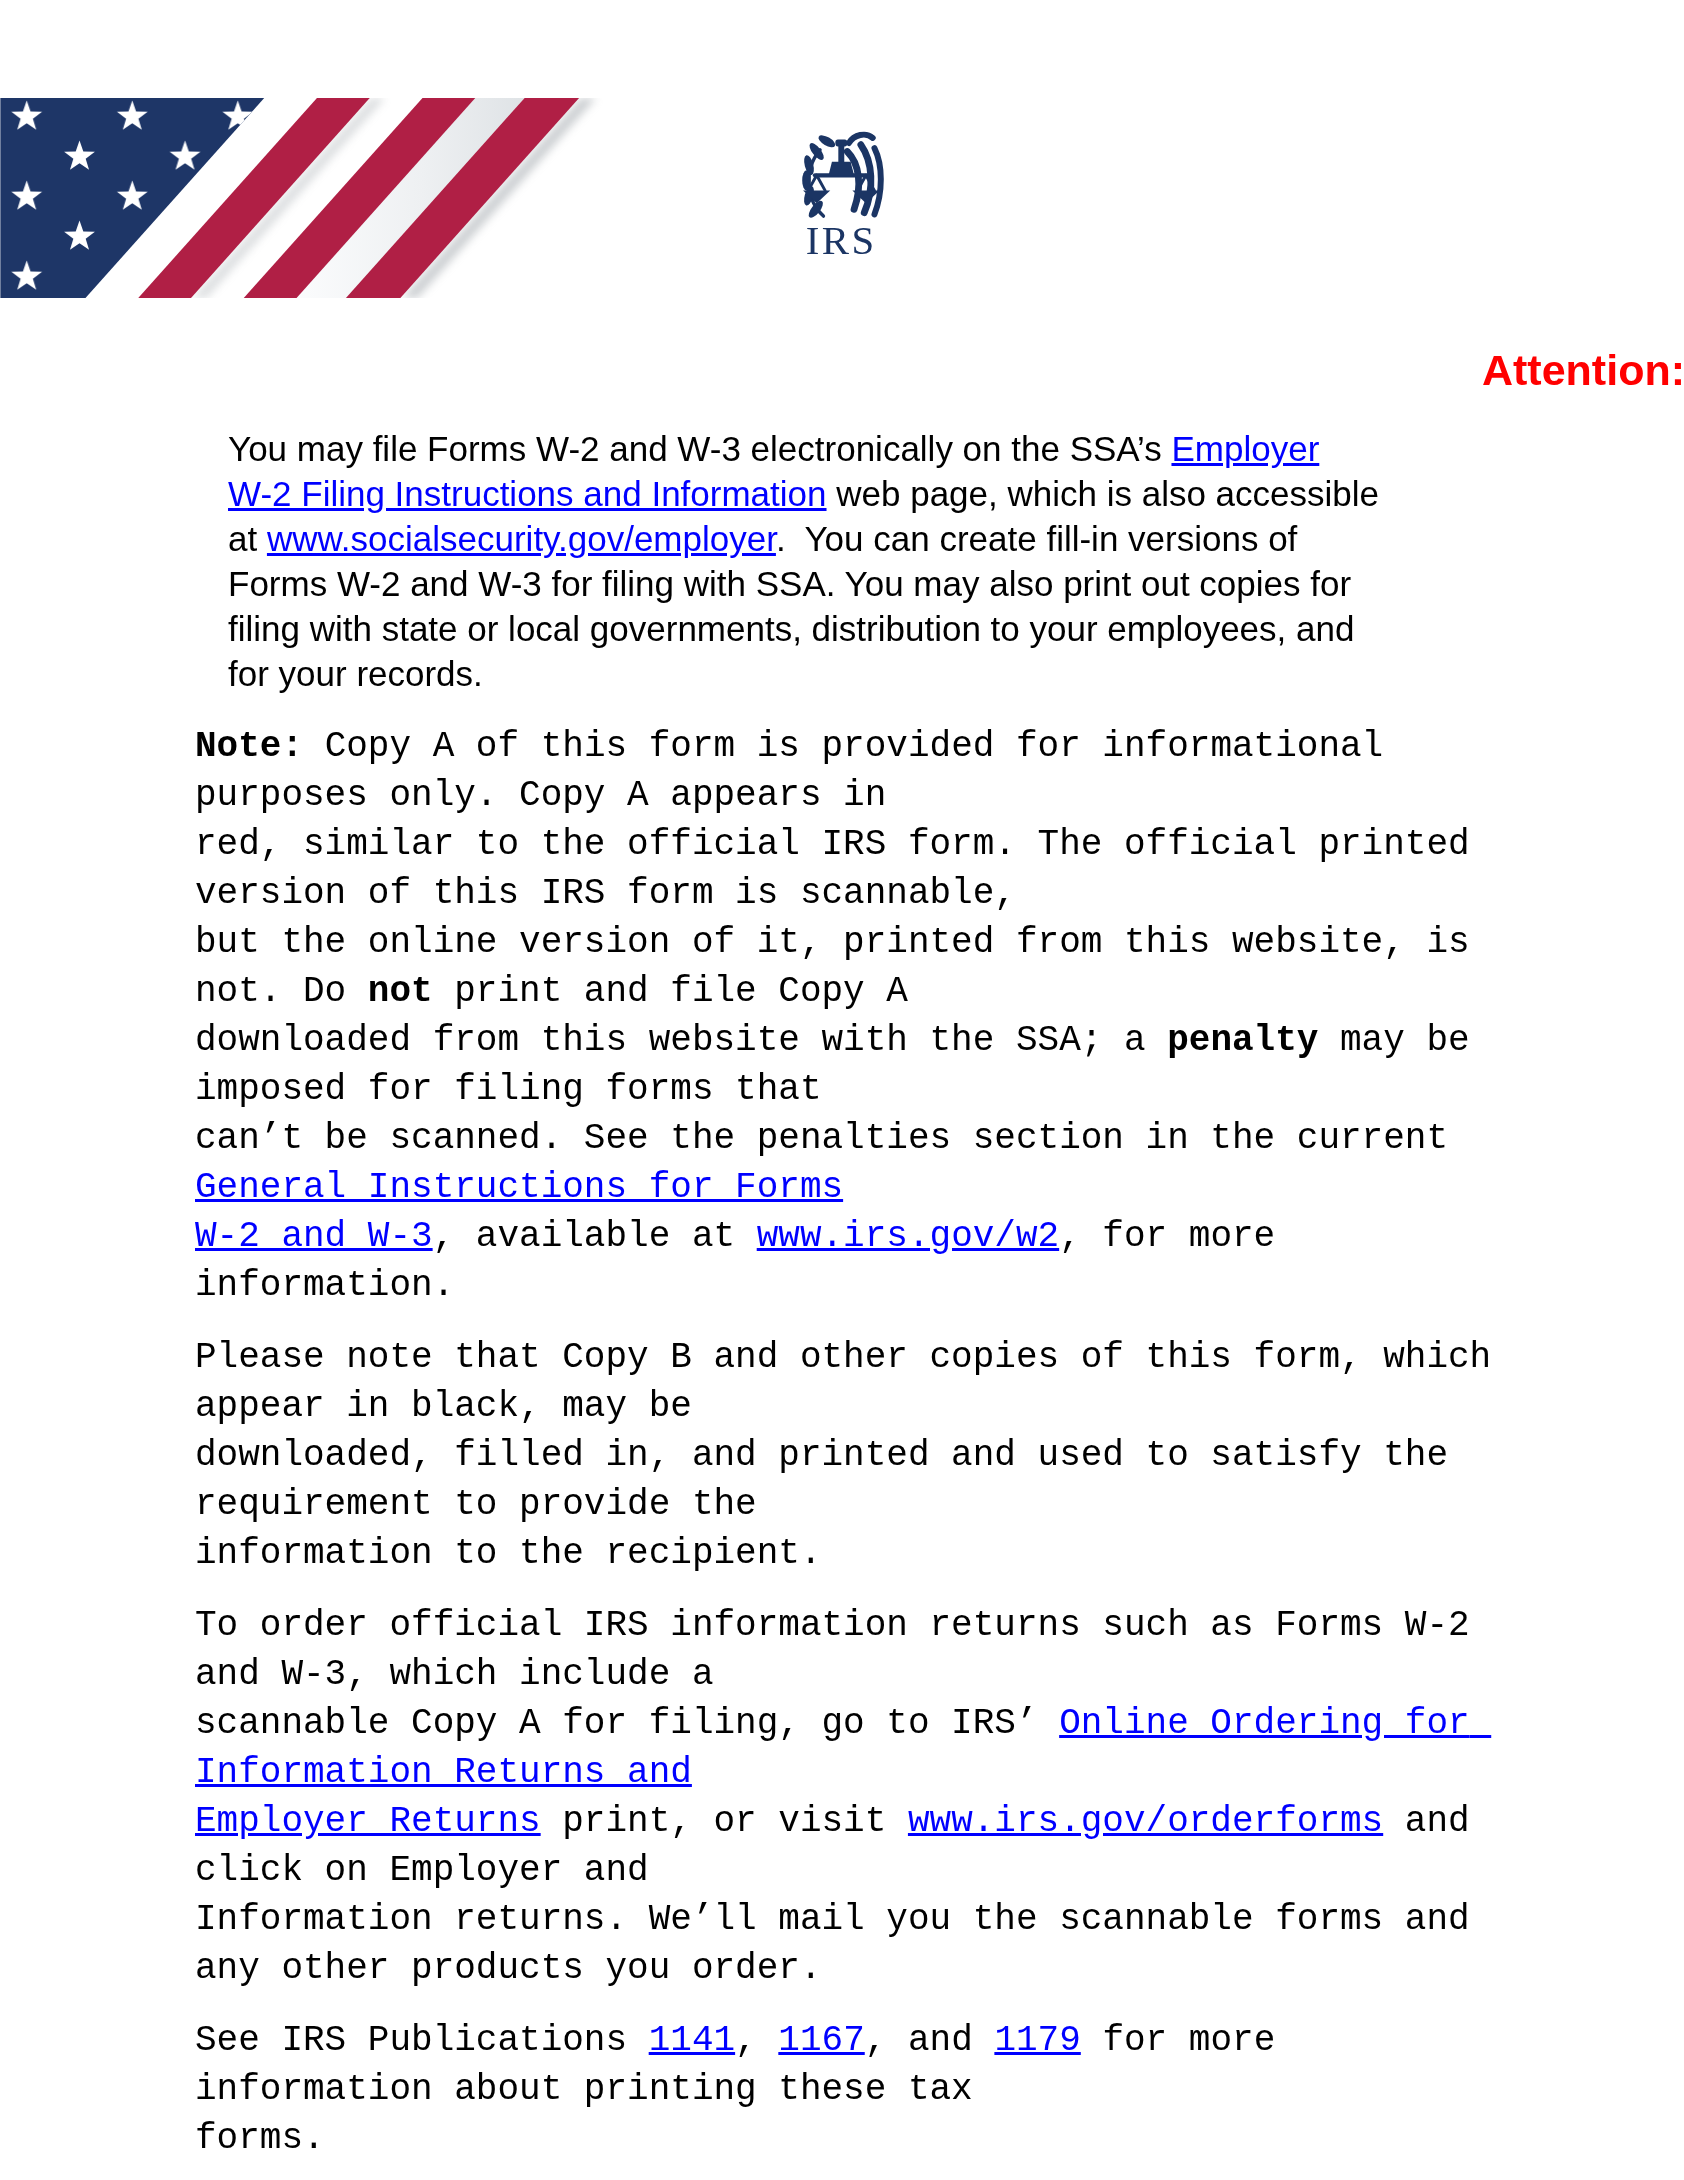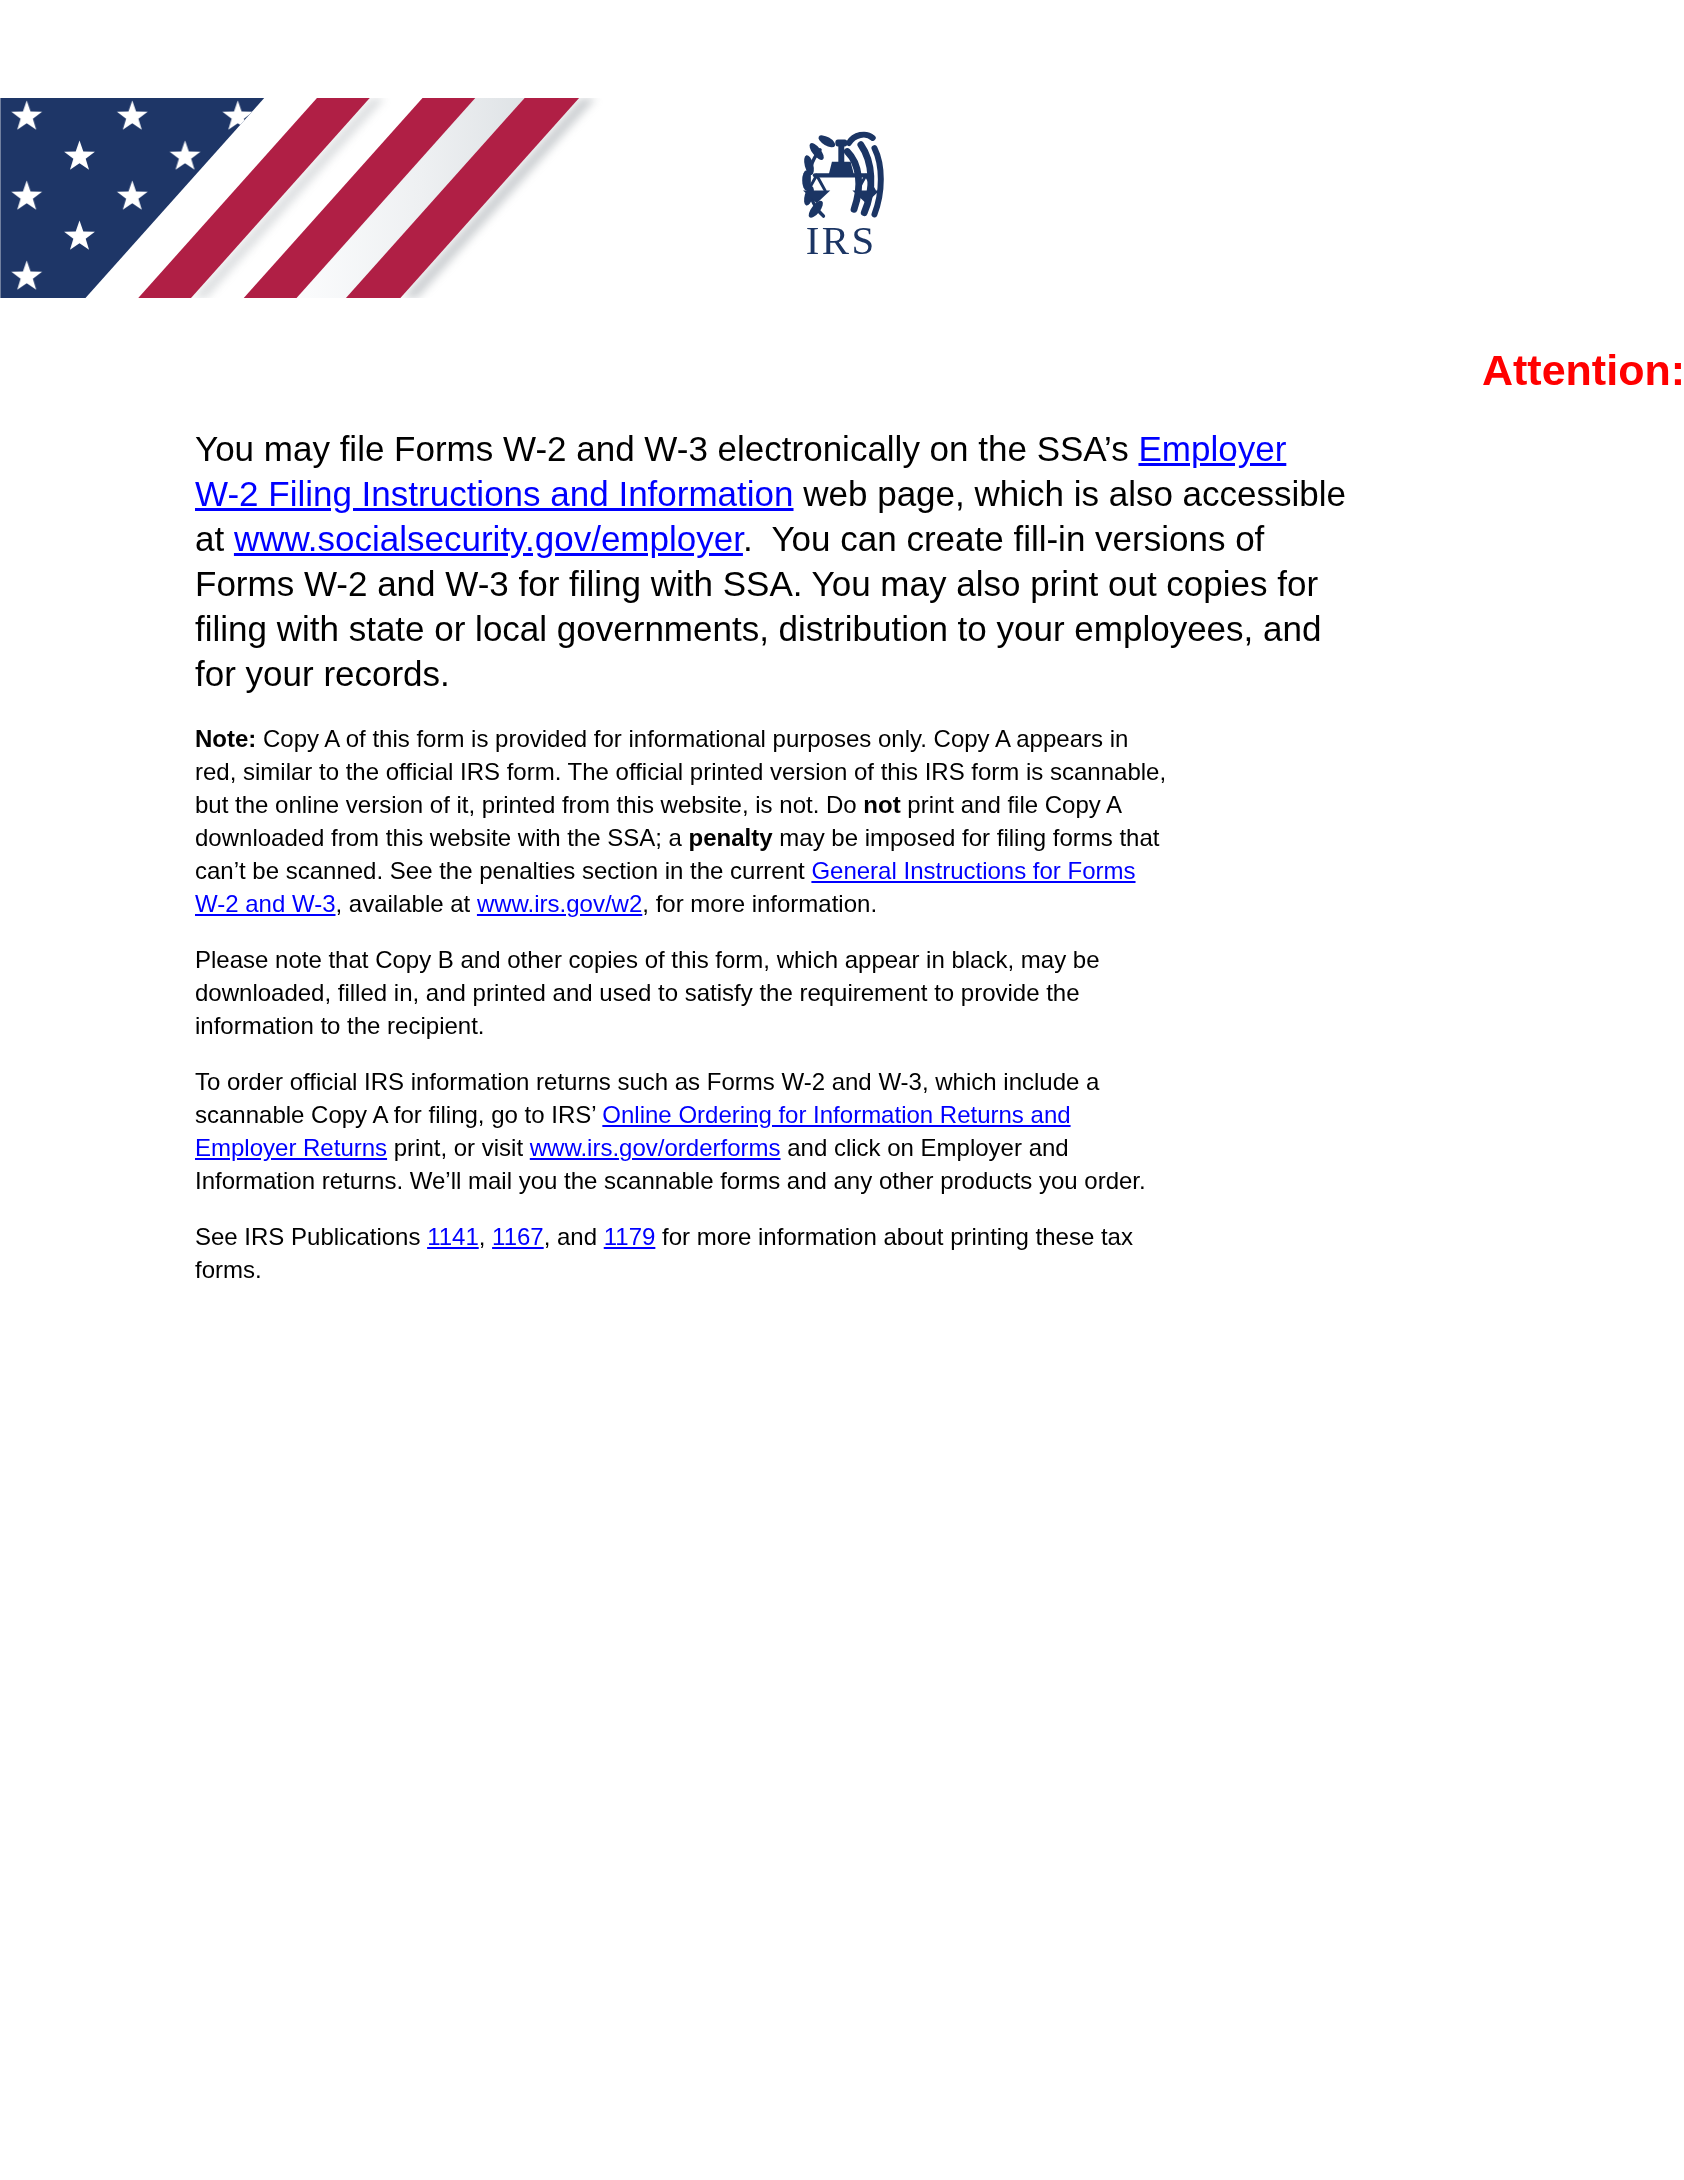--- a/index.html
+++ b/index.html
@@ -19,22 +19,22 @@
   }
   .flag{position:absolute;top:98px;left:0;}
   .logo-wrap{position:absolute;top:126px;left:calc(50% - 68px);width:136px;}
   .attention{
     position:absolute;top:345px;left:0;width:100%;
     text-align:right;font-weight:bold;font-size:43px;line-height:51px;
     color:var(--attention);
   }
   .content{position:absolute;top:426px;left:195px;width:1329px;}
   .content p{white-space:pre-wrap;margin:0;}
-  p.intro{font-size:35px;line-height:45px;margin-bottom:26.4px;}
-  p.body{font-size:24px;line-height:33px;margin-bottom:23px;}
+  p.intro{font-size:35px;line-height:45px;margin-bottom:26.4px;margin-left:33px;}
+  p.body{font-size:36px;line-height:49px;margin-bottom:23px;font-family:Liberation Mono, monospace;}
   .content a{color:var(--link);text-decoration:underline;cursor:pointer;}
   .b{font-weight:bold;}
 </style>
 </head>
 <body>
 
 <svg class="flag" width="605" height="200" viewBox="0 0 710 235" aria-hidden="true">
   <defs>
     <linearGradient id="grayStripe" x1="0" y1="0" x2="1" y2="0">
       <stop offset="0" stop-color="#fbfcfd"></stop>

